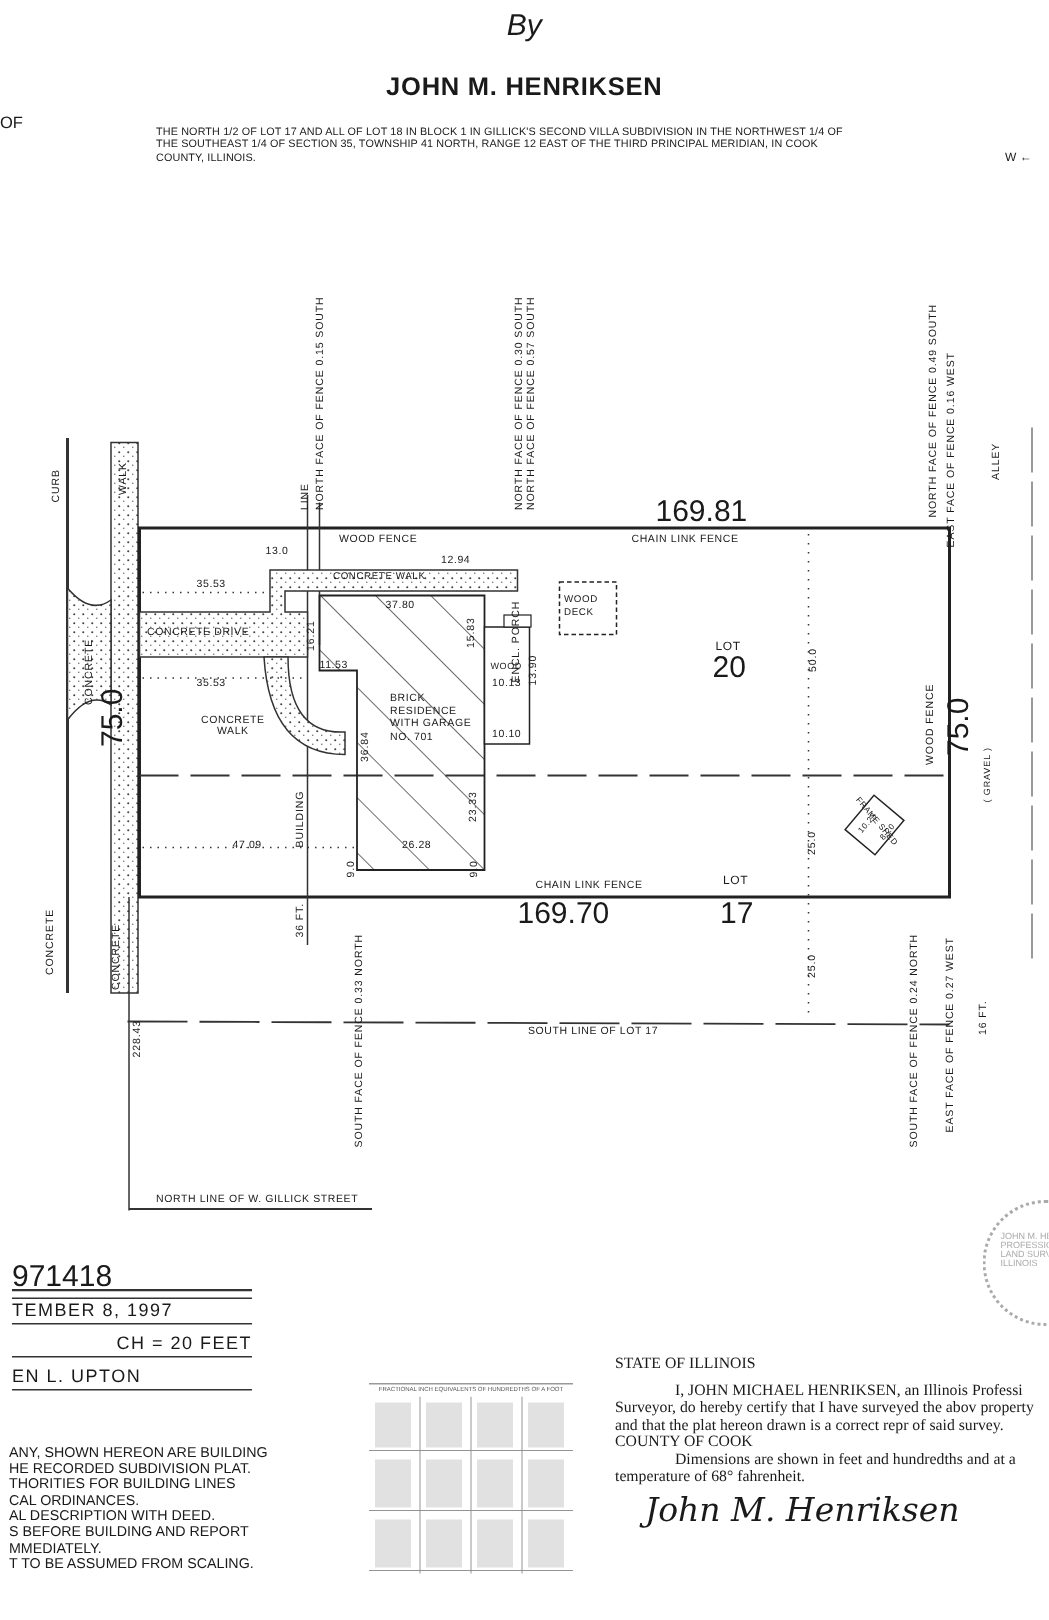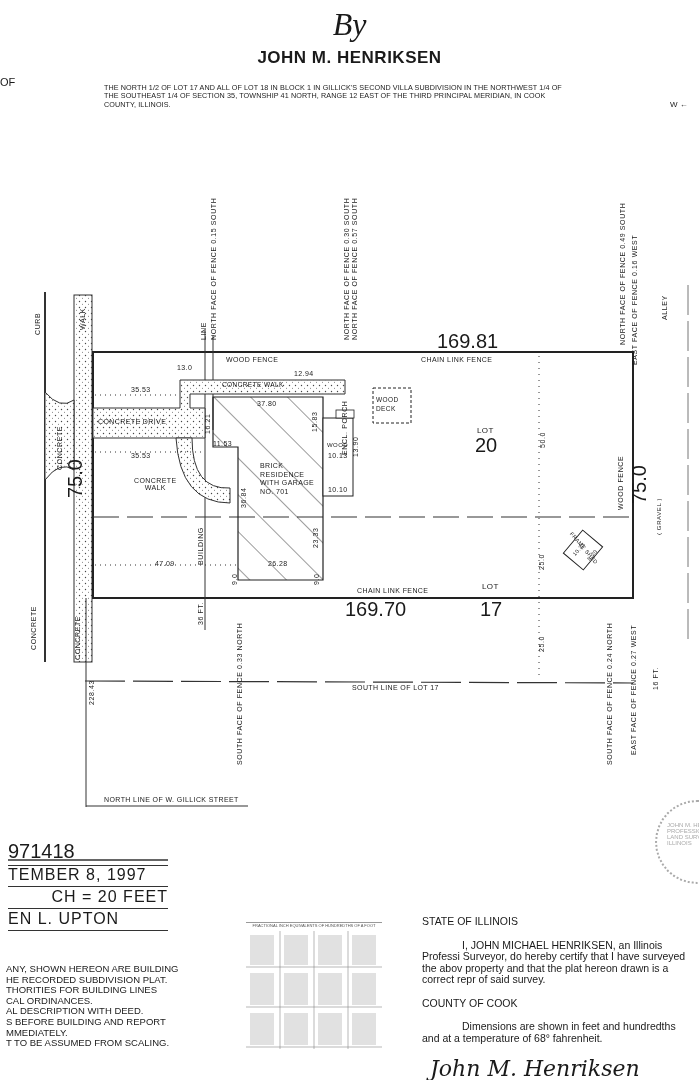--- a/index.html
+++ b/index.html
@@ -1,30 +1,30 @@
 <!DOCTYPE html>
 <html><head>
 <meta charset="utf-8">
 <style>
   html,body{margin:0;padding:0;background:#fff;}
   body{width:699px;height:1080px;position:relative;overflow:hidden;font-family:"Liberation Sans",sans-serif;color:#1a1a1a;}
   .abs{position:absolute;}
-  .by{left:0;width:699px;top:6px;text-align:center;font-family:Liberation Serif, serif;font-style:italic;font-size:32px;}
+  .by{left:0;width:699px;top:6px;text-align:center;font-family:Liberation Sans, sans-serif;font-style:italic;font-size:20px;}
   .title{left:0;width:699px;top:48px;text-align:center;font-weight:bold;font-size:17px;letter-spacing:0.5px;}
   .of{left:0;width:558px;top:76px;text-align:left;font-size:11px;}
   .legal{left:104px;top:84px;width:470px;font-size:7.2px;line-height:8.4px;text-transform:uppercase;letter-spacing:0.1px;}
   .wnorth{left:670px;top:100px;font-size:8px;}
   .vt{position:absolute;font-size:7px;white-space:nowrap;transform-origin:left top;transform:rotate(-90deg);letter-spacing:0.6px;}
   .lbl{position:absolute;font-size:7px;white-space:nowrap;letter-spacing:0.4px;}
   .big{position:absolute;font-size:20px;white-space:nowrap;}
   svg{position:absolute;left:0;top:0;}
-  .box{position:absolute;left:8px;width:160px;font-size:16px;letter-spacing:1px;border-bottom:1.5px solid #333;padding-bottom:2px;white-space:nowrap;overflow:hidden;}
+  .box{position:absolute;left:8px;width:160px;font-size:12px;letter-spacing:1px;border-bottom:1.5px solid #333;padding-bottom:2px;white-space:nowrap;overflow:hidden;}
   .notes{left:6px;top:964px;width:200px;font-size:9.5px;line-height:10.6px;white-space:nowrap;overflow:hidden;}
   .cert{left:410px;top:904px;width:289px;font-size:10.5px;line-height:11.5px;}
-  .cert p{margin:12px;}
+  .cert p{margin:0;font-family:Liberation Serif, serif;}
   .frac{left:246px;top:922px;width:136px;height:126px;border-top:1px solid #999;}
   .frac .h{font-size:4px;text-align:center;color:#555;}
   .seal{left:655px;top:800px;width:80px;height:80px;border-radius:50%;border:2px dotted #aaa;color:#aaa;font-size:6px;}
 </style>
 </head>
 <body>
 
 <div class="abs by">By</div>
 <div class="abs title">JOHN M. HENRIKSEN</div>
 <div class="abs of">OF</div>

